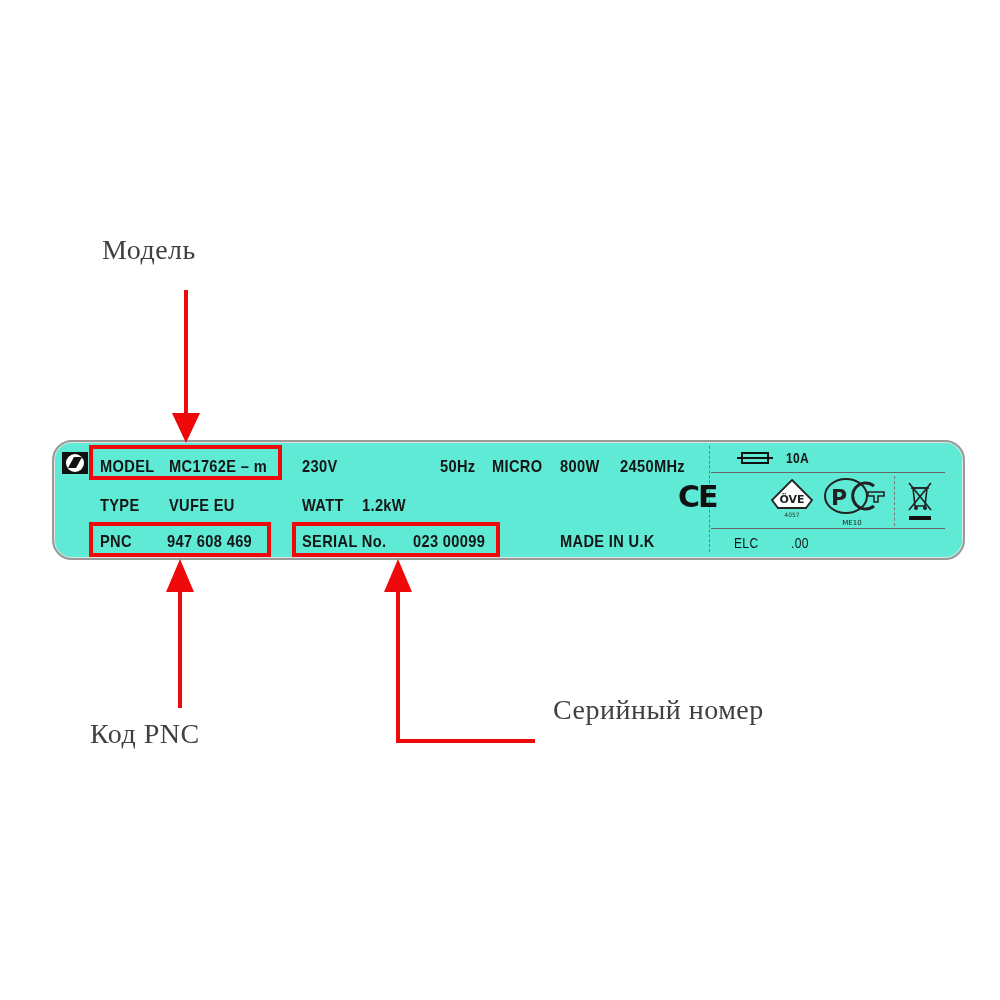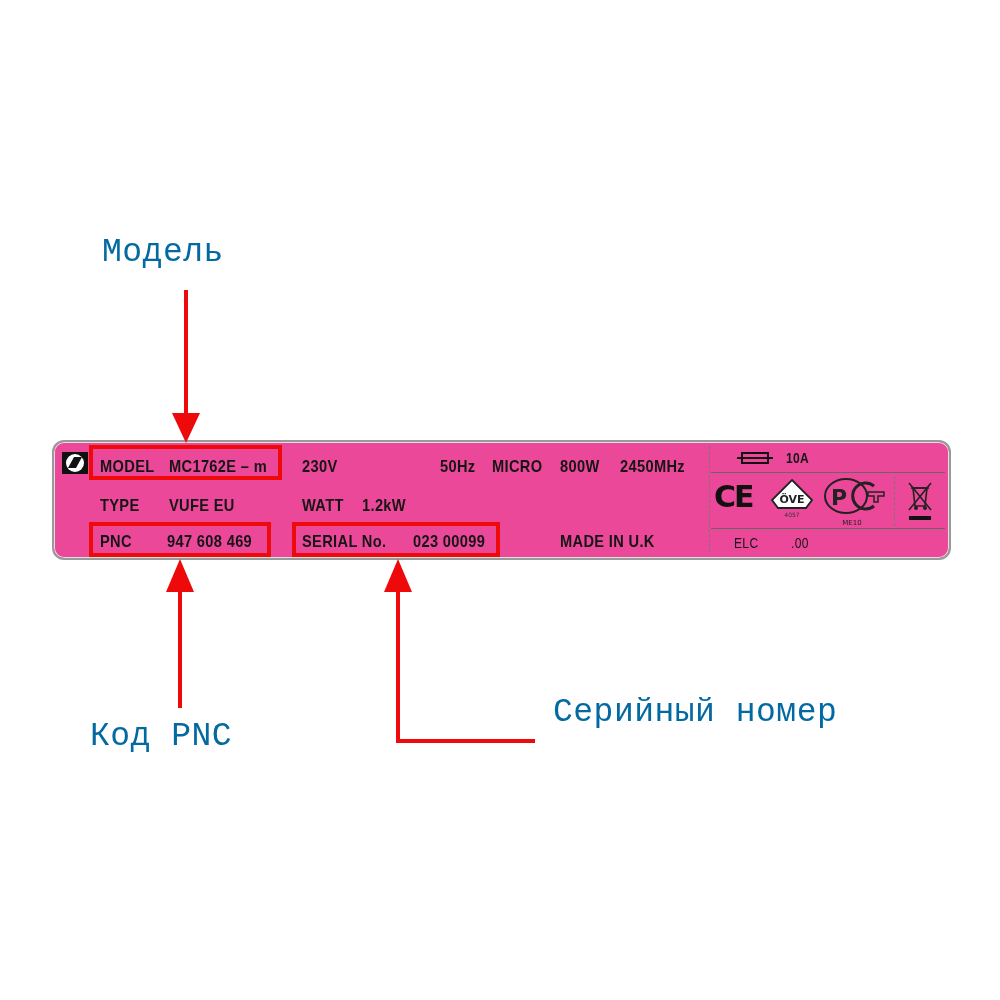--- a/index.html
+++ b/index.html
@@ -1,27 +1,27 @@
 <!DOCTYPE html>
 <html><head>
 <meta charset="utf-8">
 <style>
   html, body { margin: 0; padding: 0; background: #ffffff; }
   body { width: 1000px; height: 1000px; position: relative; overflow: hidden;
          font-family: "Liberation Sans", sans-serif; }
   .abs { position: absolute; }
 
-  .annot-label { position: absolute; font-family: Liberation Mono, monospace;
-                 font-weight: 300; font-size: 33px; color: #0369a1; letter-spacing: 0.5px;
+  .annot-label { position: absolute; font-family: Liberation Serif, serif;
+                 font-weight: 300; font-size: 28px; color: #404040; letter-spacing: 0.5px;
                  white-space: nowrap; line-height: 1; }
 
   
   .plate { position: absolute; left: 52px; top: 440px; width: 895px; height: 116px;
-           border: 2px solid #9a9a9a; border-radius: 12px; background: #ec4899;
-           box-shadow: inset 0 0 0 1px #e2e2e2; }
+           border: 2px solid #9a9a9a; border-radius: 20px; background: #5eead4;
+           box-shadow: inset 0 0 0 1px #e2e2e2; padding-left: 14px; }
   .pt { position: absolute; font-family: "Liberation Sans", sans-serif; font-weight: bold;
         font-size: 17px; color: #151515; white-space: nowrap; line-height: 1;
         transform: scaleX(0.86); transform-origin: left top; letter-spacing: 0.4px; }
   .pt.small { font-size: 14px; font-weight: normal; }
 
   .divider-v { position: absolute; border-left: 1.5px dashed #777; }
   .divider-h { position: absolute; border-top: 1.5px solid #666; }
 
   .redbox { position: absolute; border: 4px solid #ee0a0a; box-sizing: border-box; }
 
@@ -69,21 +69,21 @@
   <div class="divider-v" style="left:840px; top:34px; height:50px;"></div>
 
   <div class="abs" style="left:683px; top:9px;">
     <svg width="36" height="14" viewBox="0 0 36 14">
       <rect x="5" y="2" width="26" height="10" fill="none" stroke="#111" stroke-width="2"></rect>
       <line x1="0" y1="7" x2="36" y2="7" stroke="#111" stroke-width="2"></line>
     </svg>
   </div>
   <div class="pt" style="left:732px; top:9px; font-size:14px;">10A</div>
 
-  <div class="abs" style="left:660px; top:40px; font-family:'DejaVu Sans',sans-serif; font-weight:bold; font-size:30px; color:#111; line-height:1; letter-spacing:-2px;">CE</div>
+  <div class="abs" style="left:624px; top:40px; font-family:'DejaVu Sans',sans-serif; font-weight:bold; font-size:30px; color:#111; line-height:1; letter-spacing:-2px;">CE</div>
 
   <div class="abs" style="left:716px; top:36px;">
     <svg width="44" height="40" viewBox="0 0 44 40">
       <polygon points="22,2 42,22 36,30 8,30 2,22" fill="#fff" stroke="#222" stroke-width="1.8"></polygon>
       <text x="22" y="25" text-anchor="middle" font-family="DejaVu Sans, sans-serif" font-size="11" font-weight="bold" fill="#222">ÖVE</text>
       <text x="22" y="39" text-anchor="middle" font-family="DejaVu Sans, sans-serif" font-size="6" fill="#333">4057</text>
     </svg>
   </div>
 
   <div class="abs" style="left:768px; top:34px;">

